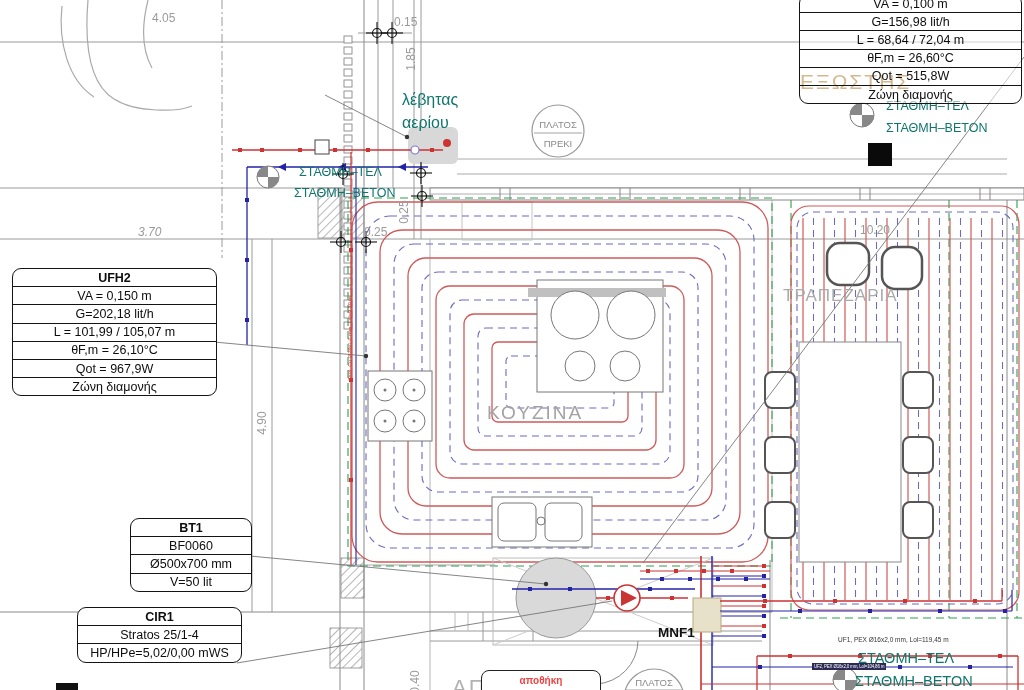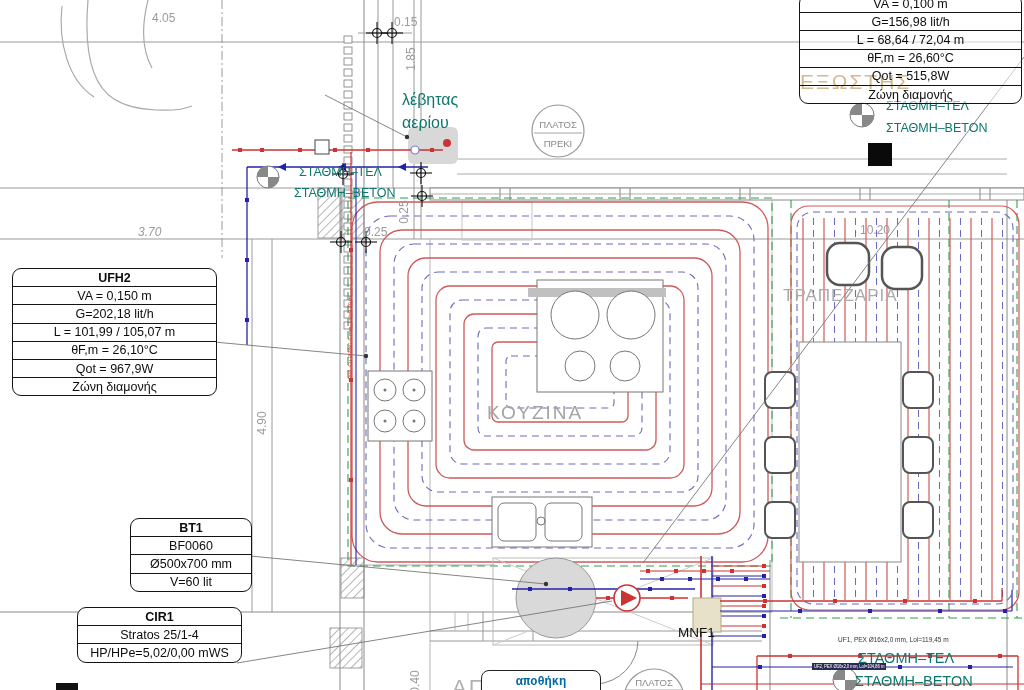--- a/index.html
+++ b/index.html
@@ -334,27 +334,27 @@
   <div class="glabel" style="left:299px;top:165px;font-size:12.5px;">ΣΤΑΘΜΗ–ΤΕΛ</div>
   <div class="glabel" style="left:294px;top:186px;font-size:12.5px;">ΣΤΑΘΜΗ–ΒΕΤΟΝ</div>
   <div class="glabel" style="left:886px;top:99px;font-size:12.5px;">ΣΤΑΘΜΗ–ΤΕΛ</div>
   <div class="glabel" style="left:886px;top:121px;font-size:12.5px;">ΣΤΑΘΜΗ–ΒΕΤΟΝ</div>
   <div class="glabel" style="left:858px;top:650px;font-size:14.5px;">ΣΤΑΘΜΗ–ΤΕΛ</div>
   <div class="glabel" style="left:855px;top:673px;font-size:14.5px;">ΣΤΑΘΜΗ–ΒΕΤΟΝ</div>
   <div class="glabel" style="left:487px;top:382px;font-size:19px;letter-spacing:2px;color:#a3a3a3;margin-top:20px;">ΚΟΥΖΙΝΑ</div>
   <div class="glabel" style="left:783px;top:286px;font-size:17px;letter-spacing:1px;color:#ababab;">ΤΡΑΠΕΖΑΡΙΑ</div>
   <div class="glabel" style="left:800px;top:70px;font-size:21px;letter-spacing:2px;color:#a16207;">ΕΞΩΣΤΗΣ</div>
   <div class="glabel" style="left:452px;top:675px;font-size:22px;letter-spacing:2px;color:#b2b2b2;">ΑΠΟΘΗΚΗ</div>
-  <div class="plabel" style="left:678px;top:625px;font-size:13.5px;color:#111;z-index:6;">MNF1</div>
+  <div class="plabel" style="left:658px;top:625px;font-size:13.5px;color:#111;z-index:6;font-weight:bold;">MNF1</div>
   <div class="plabel" style="left:838px;top:636px;font-size:6.5px;color:#333;">UF1, PEX Ø16x2,0 mm, Lol=119,45 m</div>
   <div class="plabel" style="left:812px;top:663px;font-size:4.5px;letter-spacing:-0.2px;color:#fff;background:#2a2a55;padding:1px 2px;">UF2, PEX Ø16x2,0 mm, Lol=104,86 m</div>
   <div class="plabel vtext" style="left:302px;top:335px;width:96px;font-size:5.5px;color:#cc4444;">R08, Cu Ø28x1,0 mm, Lol=9,39 m</div>
 
   <div class="box" style="left:481px;top:670px;width:118px;height:28px;">
-    <div style="font-size:12px;font-weight:700;color:#0369a1;padding-top:4px;font-family:Liberation Mono, monospace;">αποθήκη</div>
+    <div style="font-size:10px;font-weight:700;color:#ef4444;padding-top:4px;">αποθήκη</div>
   </div>
 
 
   <div class="tbl ghost" style="left:799px;top:-6px;width:221px;">
     <div class="trow">VA = 0,100 m</div>
     <div class="trow">G=156,98 lit/h</div>
     <div class="trow">L = 68,64 / 72,04 m</div>
     <div class="trow">θF,m = 26,60°C</div>
     <div class="trow">Qot = 515,8W</div>
     <div class="trow">Ζώνη διαμονής</div>
@@ -367,21 +367,21 @@
     <div class="trow">L = 101,99 / 105,07 m</div>
     <div class="trow">θF,m = 26,10°C</div>
     <div class="trow">Qot = 967,9W</div>
     <div class="trow">Ζώνη διαμονής</div>
   </div>
 
   <div class="tbl" style="left:130px;top:518px;width:120px;">
     <div class="trow th">BT1</div>
     <div class="trow">BF0060</div>
     <div class="trow">Ø500x700 mm</div>
-    <div class="trow">V=60 lit</div>
+    <div class="trow">V=50 lit</div>
   </div>
 
   <div class="tbl" style="left:77px;top:607px;width:163px;">
     <div class="trow th">CIR1</div>
     <div class="trow">Stratos 25/1-4</div>
     <div class="trow">HP/HPe=5,02/0,00 mWS</div>
   </div>
 
 </div>
 

